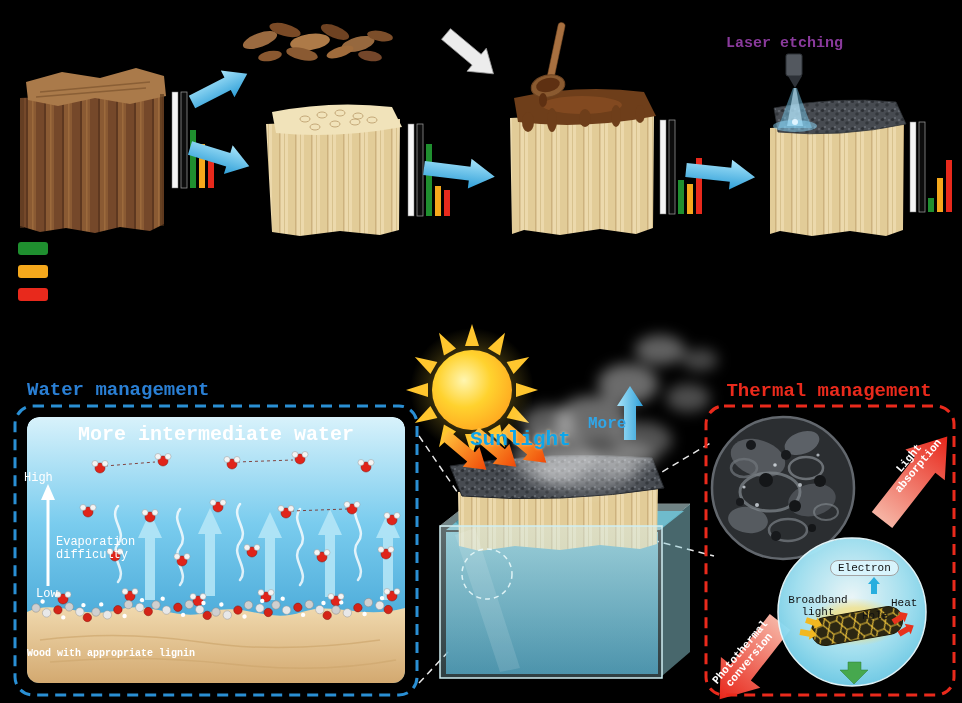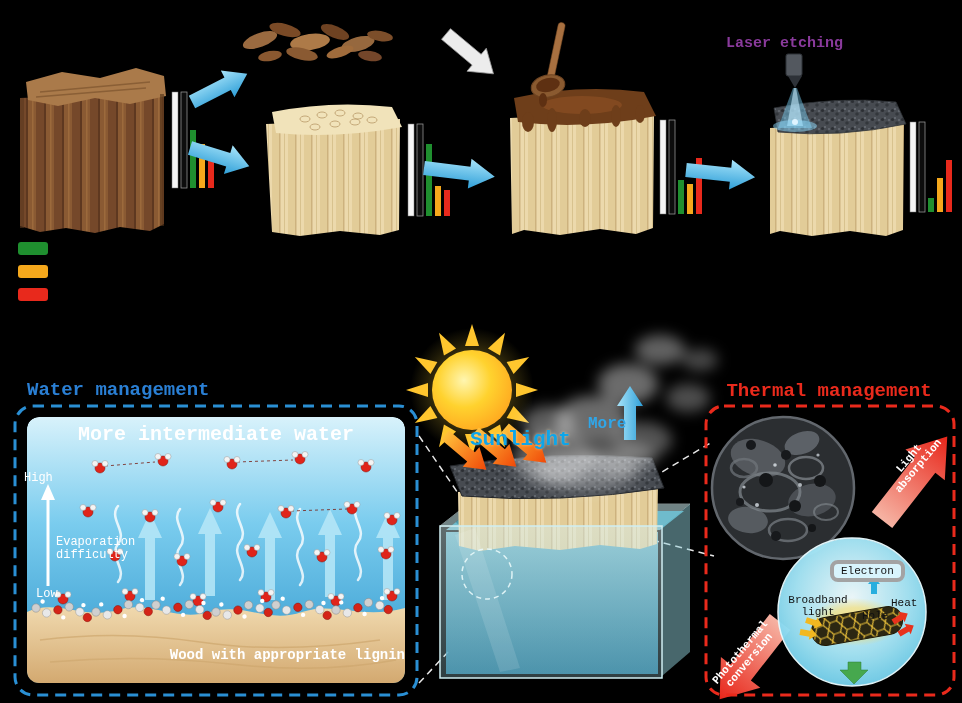--- a/index.html
+++ b/index.html
@@ -10,24 +10,24 @@
   }
   #stage > svg { position:absolute; left:0; top:0; }
   .lbl { position:absolute; line-height:1.12; white-space:pre-line; }
   .lbl-laser   { left:726px; top:36px;  color:#8a3a9c; font-weight:bold; font-size:15px; }
   .lbl-wtitle  { left:27px;  top:360px; width:378px; text-align:left; color:#2a7fd4; font-weight:bold; font-size:19px;margin-top:20px; }
   .lbl-ttitle  { left:703px; top:360px; width:252px; text-align:center; color:#ea2a1c; font-weight:bold; font-size:19px;margin-top:21px; }
   .lbl-morewater { left:27px; top:424px; width:378px; text-align:center; color:#fff; font-weight:bold; font-size:20px; }
   .lbl-high    { left:24px;  top:472px; color:#fff; font-size:12px; }
   .lbl-low     { left:36px;  top:588px; color:#fff; font-size:12px; }
   .lbl-evap    { left:56px;  top:536px; width:82px; color:#fff; font-size:12px; }
-  .lbl-woodcap { left:27px;  top:648px; width:378px; text-align:right; color:#fff; font-weight:bold; font-size:14px; }
+  .lbl-woodcap { left:27px;  top:648px; width:378px; text-align:left; color:#fff; font-weight:bold; font-size:10px; }
   .lbl-sunlight{ left:470px; top:428px; color:#0ea5e9; font-weight:bold; font-size:21px; text-shadow:0 0 3px rgba(255,235,180,.6); }
   .lbl-vapor   { left:588px; top:416px; color:#30a6e8; font-weight:bold; font-size:16px; }
-  .lbl-electron{ left:830px; top:560px; font-size:11px; color:#111; background:#d8f4fc; border:4px solid #a3a3a3; border-radius:8px; padding:1px 7px;text-align:center; }
+  .lbl-electron{ left:830px; top:560px; font-size:11px; color:#111; background:#d8f4fc; border:1px solid #a3a3a3; border-radius:8px; padding:1px 7px;text-align:center; }
   .lbl-broadband{ left:786px; top:594px; width:64px; text-align:center; font-size:11px; color:#111; }
   .lbl-heat    { left:891px; top:597px; font-size:11px; color:#111; }
   .lbl-hole    { left:841px; top:610px; font-size:11px; color:#111;padding-left:21px; }
   .lbl-lightabs{ left:874px; top:450px; width:80px; transform:rotate(-50deg); color:#fff; font-weight:bold; font-size:11px; text-align:center; }
   .lbl-photo   { left:698px; top:644px; width:94px; transform:rotate(-50deg); color:#fff; font-weight:bold; font-size:11px; text-align:center; }
 </style>
 </head>
 <body>
 
 <div id="stage">

